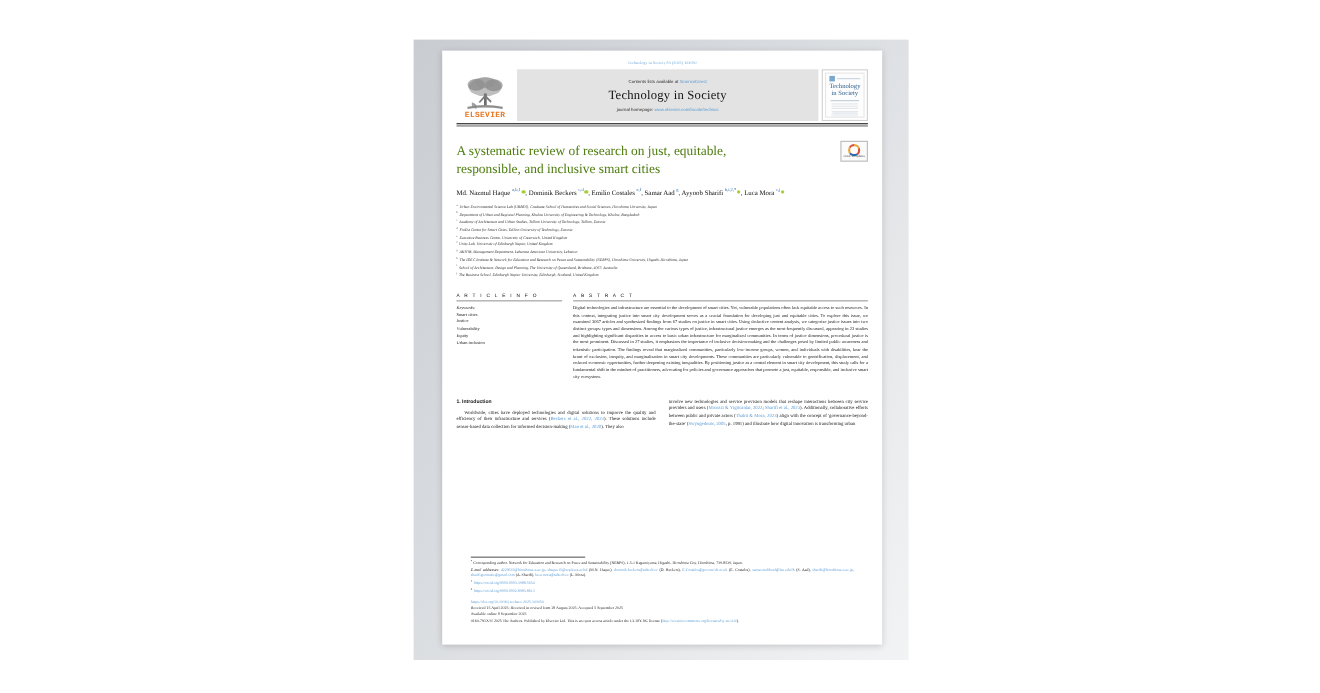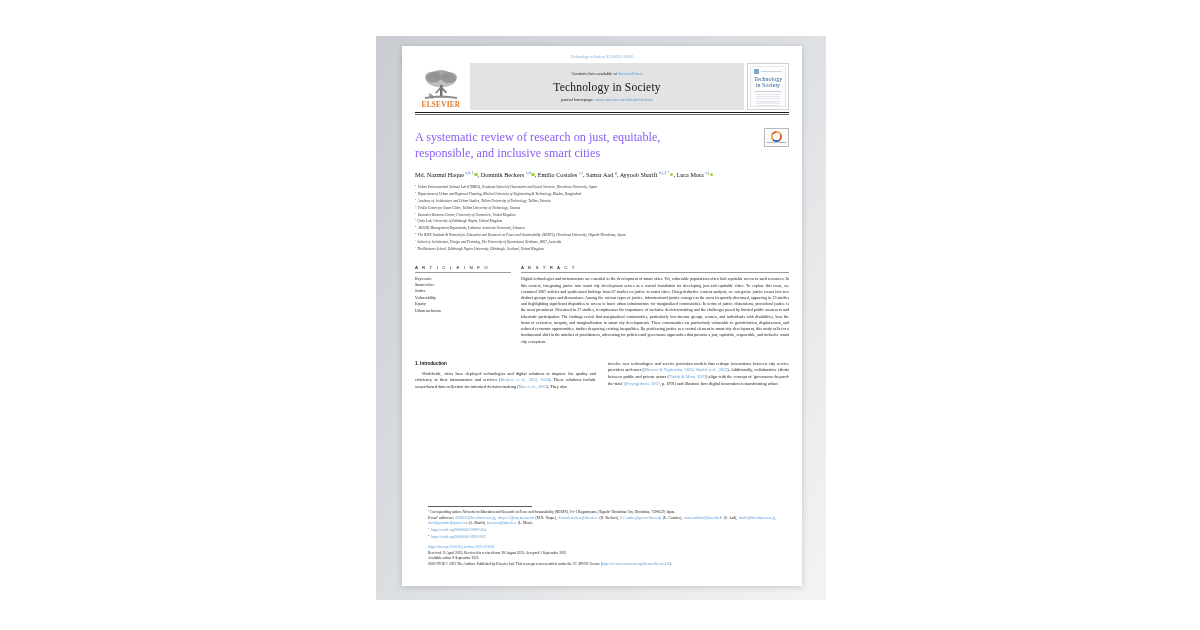--- a/index.html
+++ b/index.html
@@ -71,21 +71,21 @@
     padding-bottom: 1px;
     box-sizing: border-box;
   }
   .tree {
     width: 40px;
     height: 33px;
     position: relative;
   }
   .tree svg { display: block; }
   .elsevier-word {
-    font-family: Liberation Serif, serif;
+    font-family: Liberation Mono, monospace;
     font-size: 7.2px;
     letter-spacing: 0.3px;
     color: #E87722;
     font-weight: 700;
     line-height: 1;
     margin-top: 1px;
   }
   .journal-band {
     flex: 1 1 auto;
     background: #e3e3e3;
@@ -207,21 +207,21 @@
     font-family: "Liberation Sans", sans-serif;
     font-size: 2.4px;
     color: #444;
     line-height: 1.1;
     text-align: center;
   }
   .paper-title {
     font-family: "Liberation Serif", serif;
     font-size: 12.2px;
     line-height: 1.28;
-    color: #8b5cf6;
+    color: #4d7c0f;
     width: 300px;
     margin: 0 0 8px 0;
     font-weight: 400;
   }
   .authors {
     font-family: "Liberation Serif", serif;
     font-size: 6.2px;
     line-height: 1.55;
     color: #111111;
     width: 300px;

